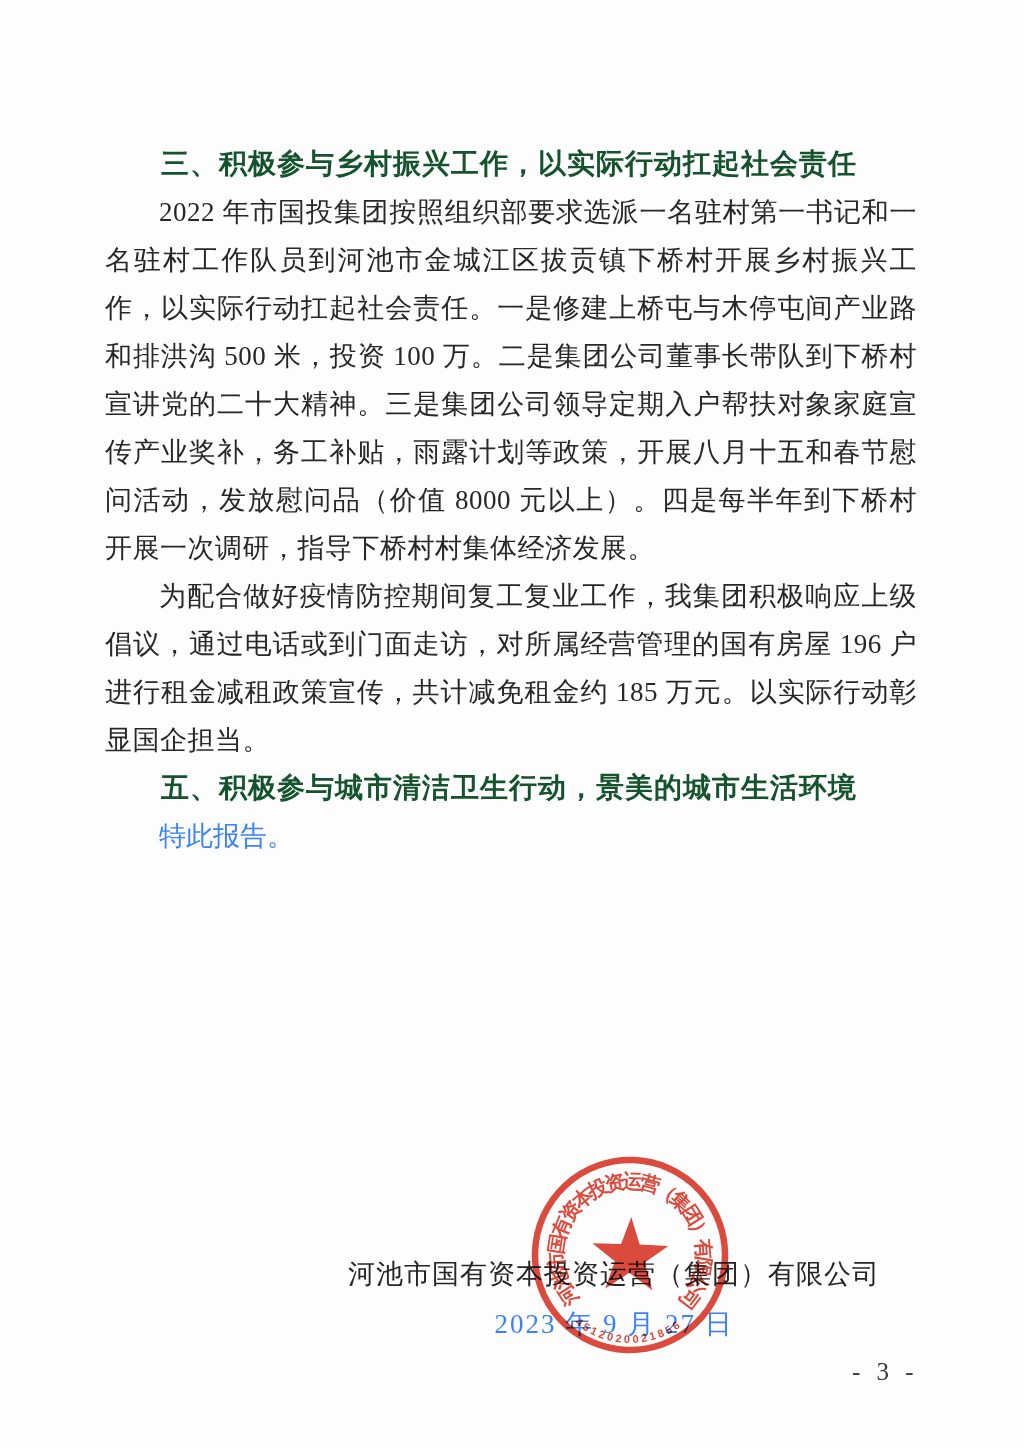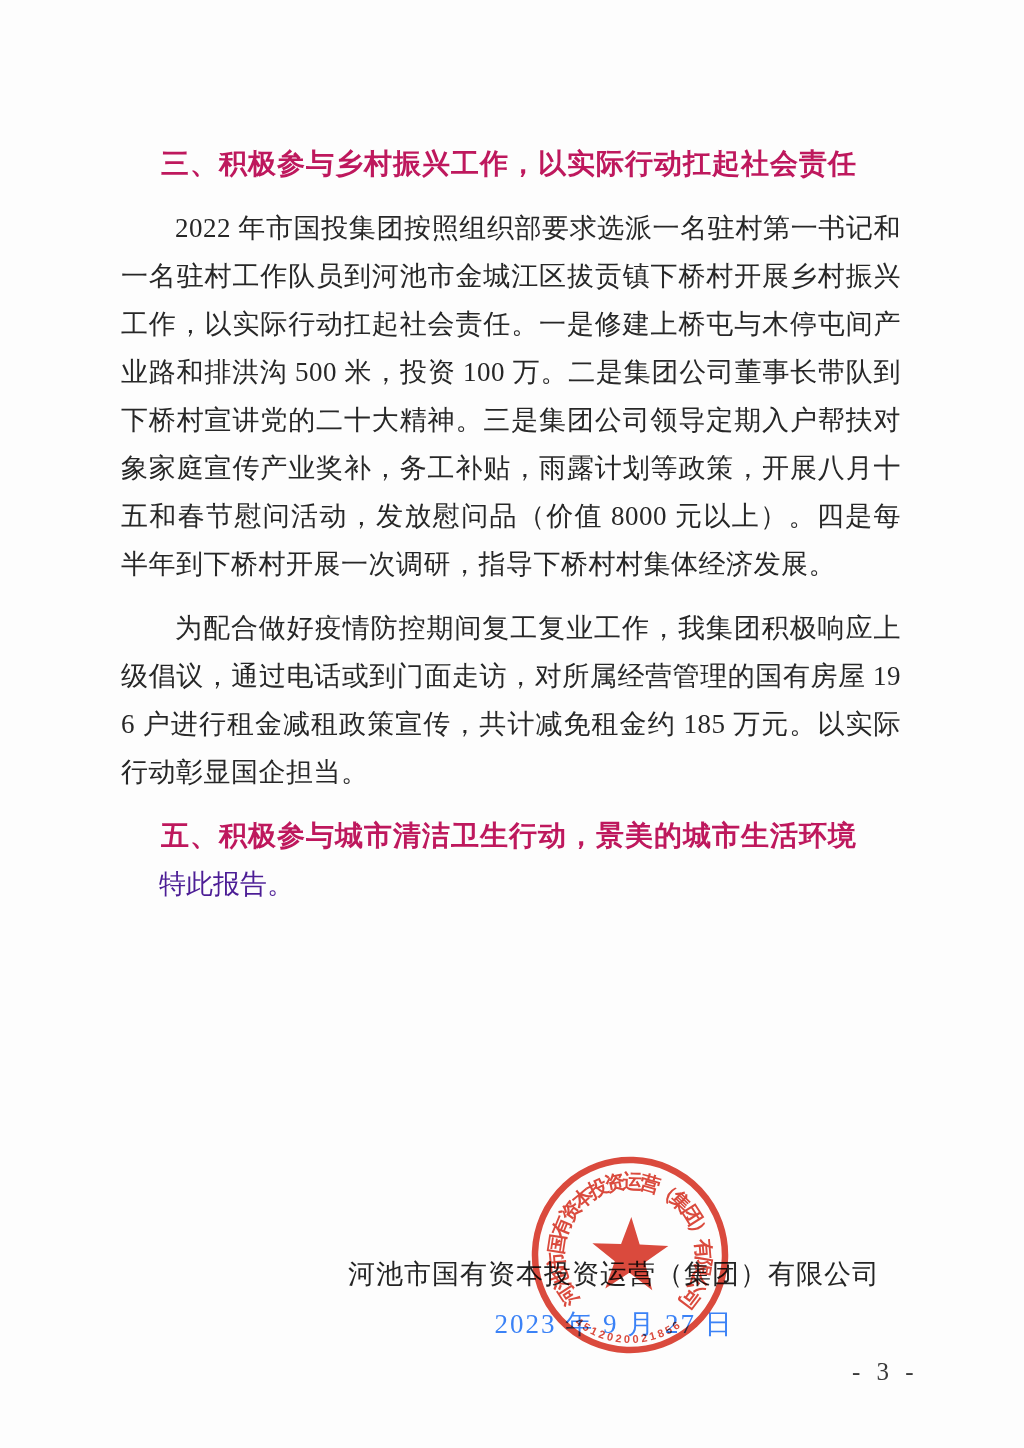--- a/index.html
+++ b/index.html
@@ -25,40 +25,40 @@
     left: 105px;
     top: 140px;
     width: 812px;
   }
   .sec-heading {
     margin: 0;
     font-family: "Liberation Sans", "DejaVu Sans", sans-serif;
     font-weight: bold;
     font-size: 28px;
     line-height: 48px;
-    color: #be185d;
+    color: #14532d;
     text-indent: 2em;
     letter-spacing: 1px;
   }
   .sec-body {
-    margin: 16px;
+    margin: 0;
     font-size: 27px;
     line-height: 48px;
     text-align: justify;
     text-indent: 2em;
     word-break: break-all;
     color: #272727;
     letter-spacing: 0.5px;
   }
   .closing {
     margin: 0;
     font-size: 27px;
     line-height: 48px;
     text-indent: 2em;
-    color: #4c1d95;
+    color: #3b82f6;
   }
   .signature-company {
     position: absolute;
     top: 1250px;
     left: 614px;
     transform: translateX(-50%);
     white-space: nowrap;
     font-size: 27px;
     line-height: 48px;
     color: #242424;

